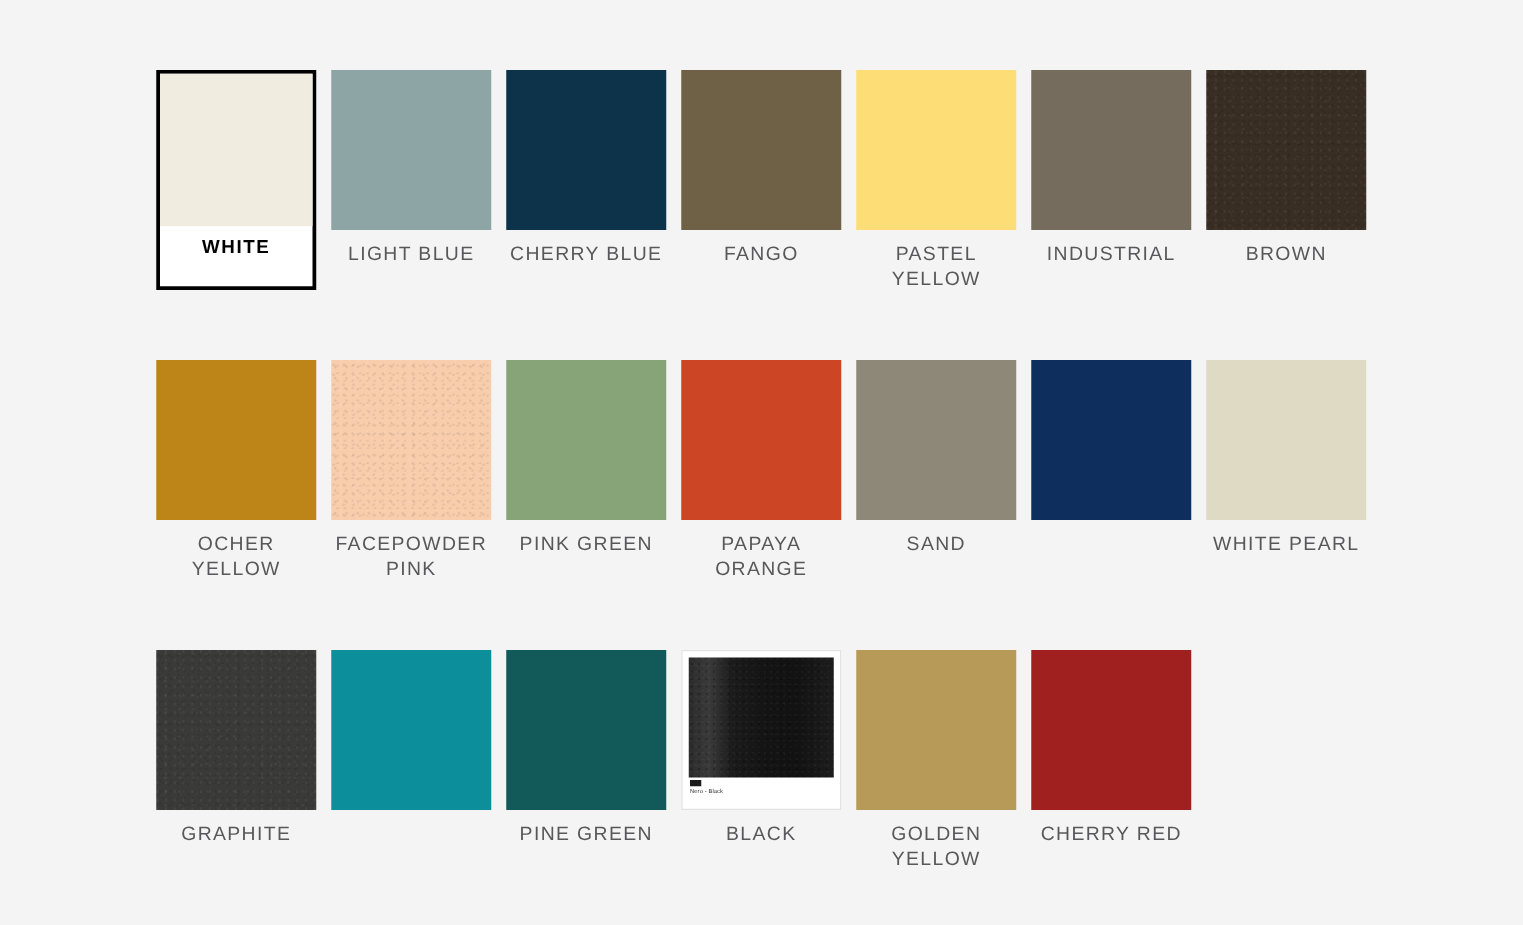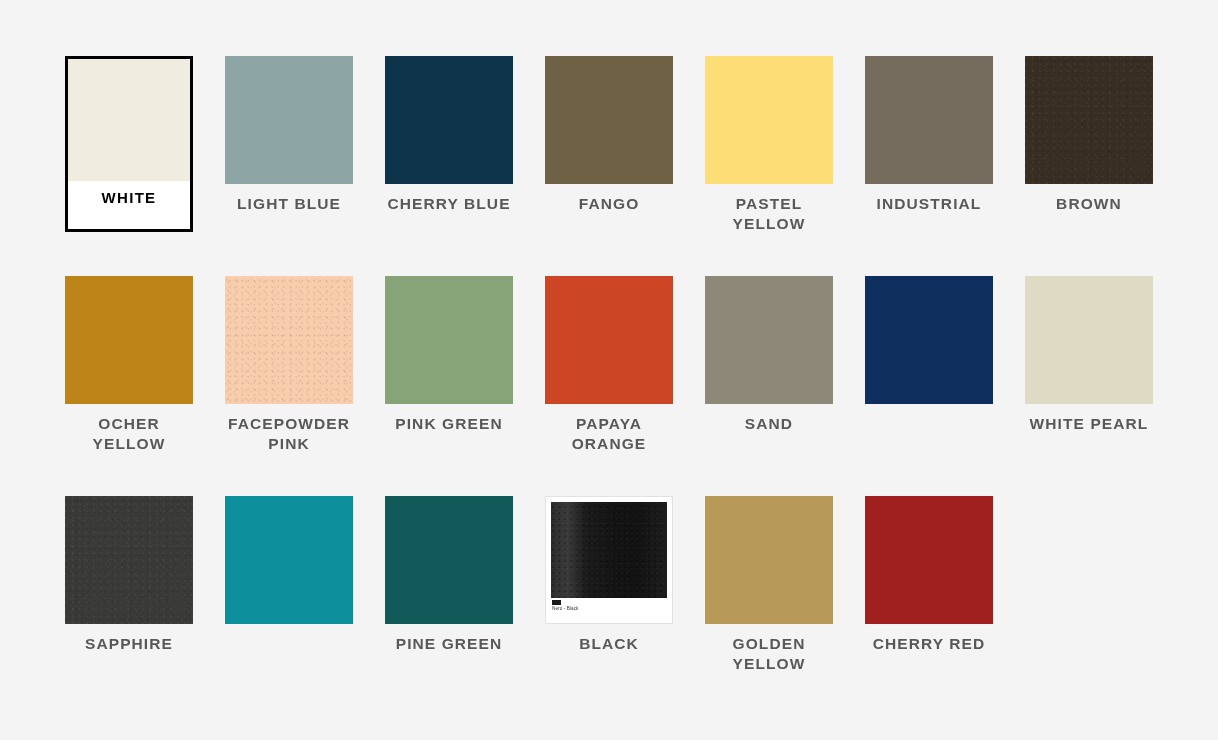--- a/index.html
+++ b/index.html
@@ -16,20 +16,21 @@
     overflow: hidden;
   }
 
   .swatch-grid {
     padding: 56px 48px 0 48px;
     display: grid;
     grid-template-columns: repeat(7, 128px);
     column-gap: 32px;
     row-gap: 0;
     justify-content: center;
+    gap: 12px;
   }
 
   .swatch-cell {
     width: 128px;
     height: 220px;
     position: relative;
     cursor: pointer;
   }
 
   
@@ -53,21 +54,21 @@
   }
 
   .label {
     display: block;
     width: 100%;
     text-align: center;
     font-size: 15.5px;
     line-height: 20px;
     letter-spacing: 1.1px;
     color: #58585a;
-    font-weight: 700;
+    font-weight: 400;
     font-family: "Liberation Sans", sans-serif;
     padding-top: 10px;
     white-space: normal;
     overflow-wrap: break-word;
     word-break: break-word;
   }
   .swatch-cell.selected .label {
     color: #000000;
     font-weight: bold;
     letter-spacing: 1.3px;
@@ -199,21 +200,21 @@
     </div>
     <div class="swatch-cell">
       <div class="chip" style="background: rgb(14, 47, 94);"></div>
     </div>
     <div class="swatch-cell">
       <div class="chip" style="background: rgb(223, 218, 196);"></div>
       <span class="label">WHITE PEARL</span>
     </div>
     <div class="swatch-cell">
       <div class="chip textured" style="background: rgb(58, 58, 56);"></div>
-      <span class="label">SAPPHIRE</span>
+      <span class="label">GRAPHITE</span>
     </div>
     <div class="swatch-cell">
       <div class="chip" style="background: rgb(12, 142, 155);"></div>
     </div>
     <div class="swatch-cell">
       <div class="chip" style="background: rgb(18, 90, 90);"></div>
       <span class="label">PINE GREEN</span>
     </div>
     <div class="swatch-cell">
       <div class="card">

